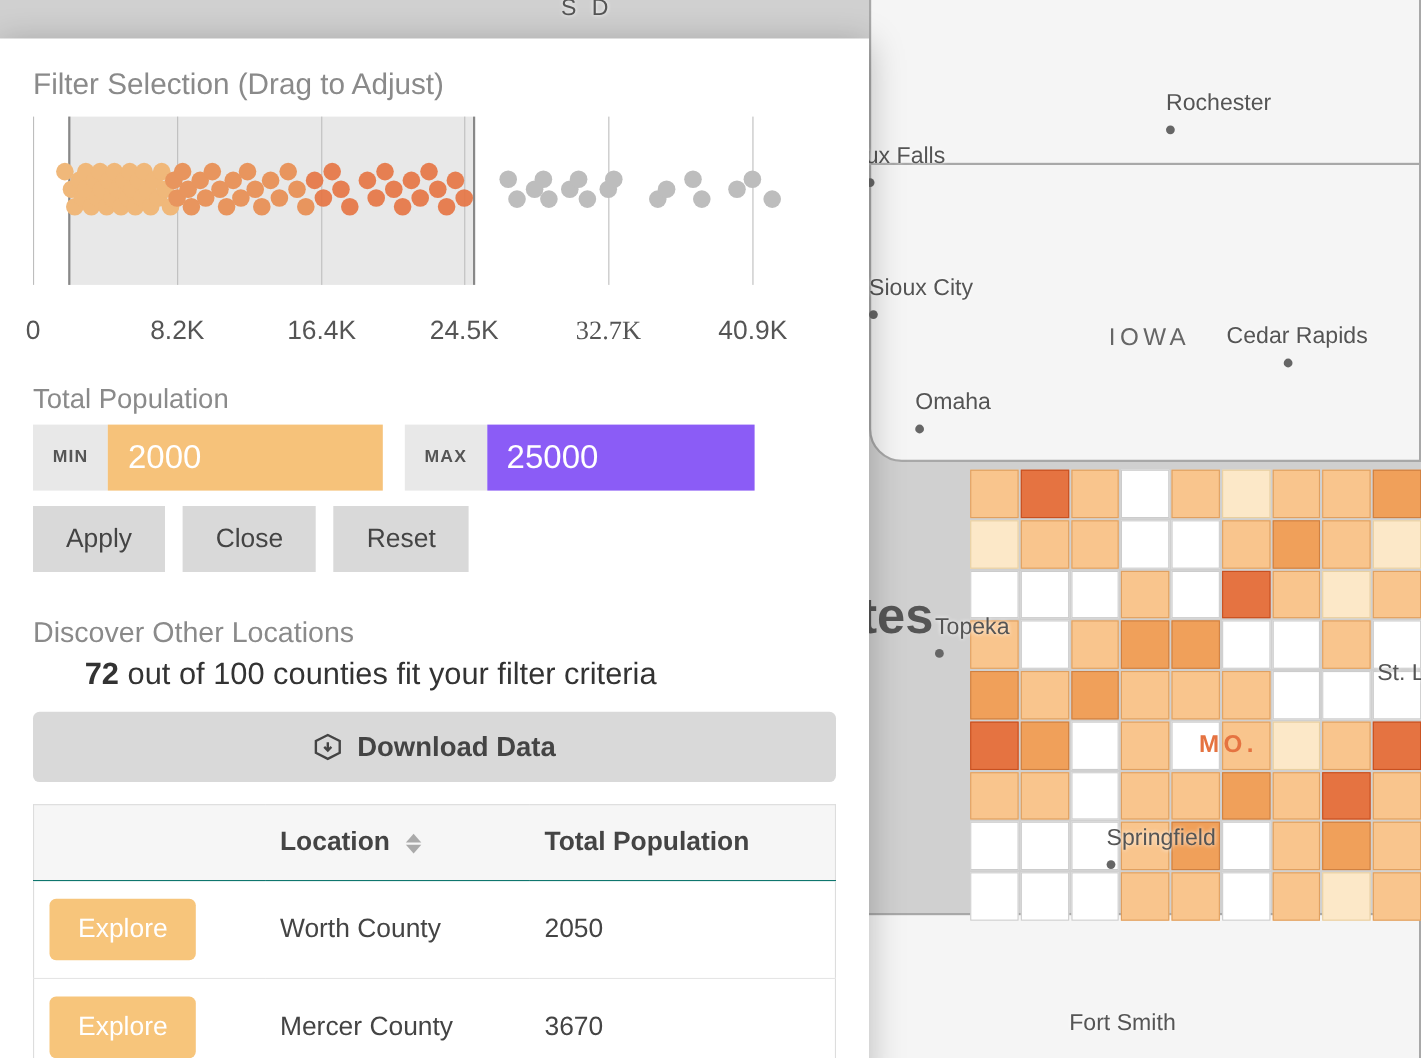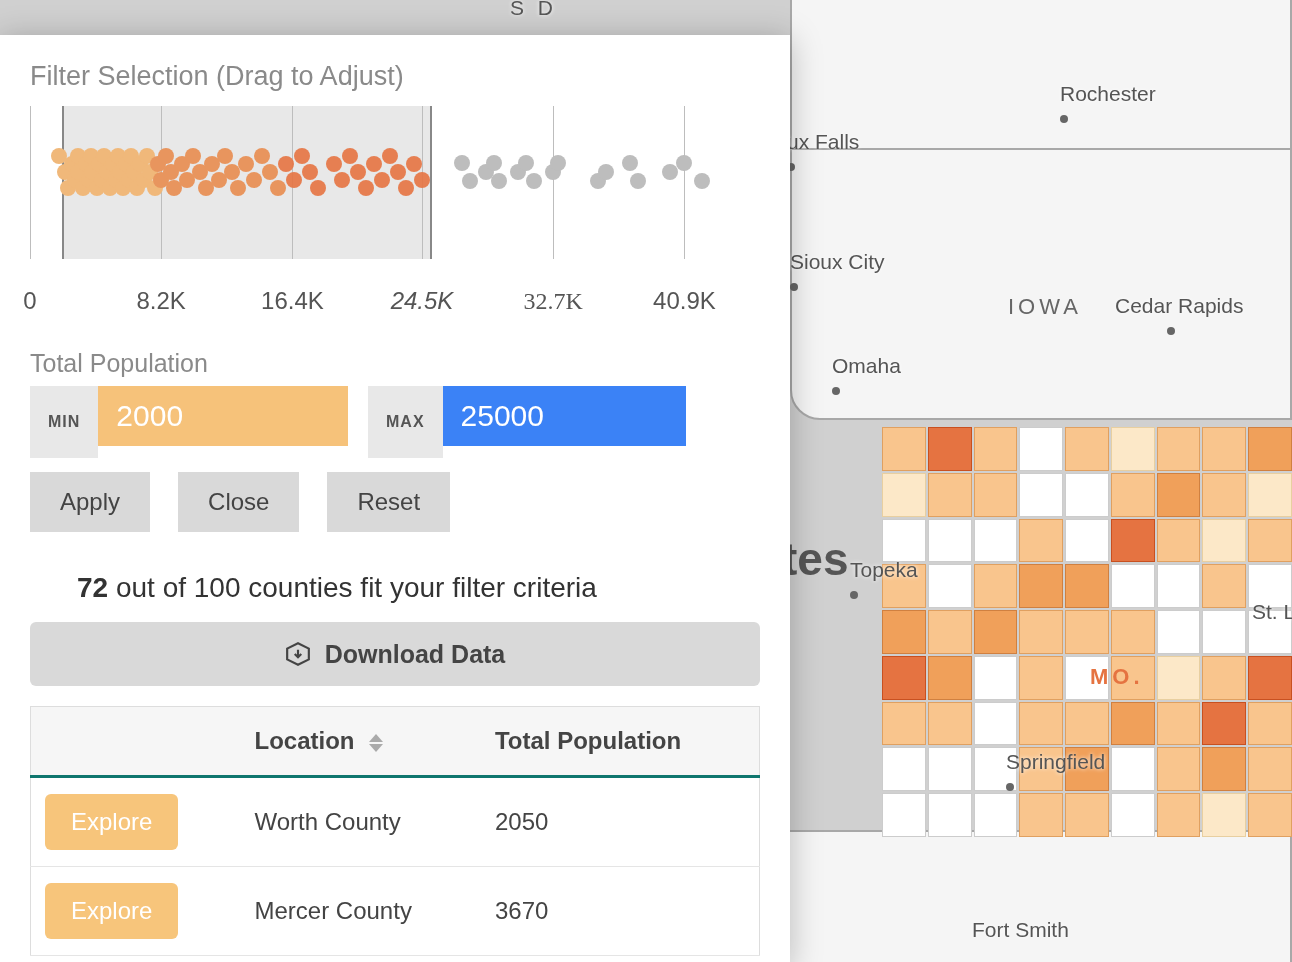--- a/index.html
+++ b/index.html
@@ -148,36 +148,36 @@
     }
     .minmax-label {
       background: #e8e8e8;
       color: #555;
       font-weight: 800;
       font-size: 16px;
       letter-spacing: 1px;
       display: flex;
       align-items: center;
       padding: 0 18px;
-      height: 72px;
+      height: 60px;
     }
     .minmax-value {
       flex: 1;
       height: 60px;
       display: flex;
       align-items: center;
       padding: 0 18px;
       font-size: 30px;
       font-weight: 500;
       color: #fff;
     }
     .minmax-min { background: #f6c27a; }
-    .minmax-max { background: #3b82f6; }
-
-    .btn-row { display: flex; gap: 28px; margin-bottom: 40px; }
+    .minmax-max { background: #8b5cf6; }
+
+    .btn-row { display: flex; gap: 16px; margin-bottom: 40px; }
     .btn {
       background: #d9d9d9;
       border: none;
       padding: 16px 30px;
       font-size: 24px;
       color: #444;
       font-weight: 500;
       cursor: pointer;
     }
 
@@ -208,21 +208,21 @@
       border-collapse: collapse;
       border: 1px solid #ddd;
       background:#f6f6f6;
     }
     table.results th {
       text-align: left;
       padding: 20px 14px;
       font-size: 24px;
       color: #444;
       font-weight: 600;
-      border-bottom: 3px solid #0f766e;
+      border-bottom: 1px solid #0f766e;
     }
     table.results td {
       padding: 16px 14px;
       font-size: 24px;
       color: #444;
       border-bottom: 1px solid #e5e5e5;
       background:#fff;
     }
     .explore-btn {
       background: #f7c57b;
@@ -457,21 +457,21 @@
       <div class="chart-dot grey" style="left: 592px; top: 49px;"></div>
       <div class="chart-dot grey" style="left: 600px; top: 67px;"></div>
       <div class="chart-dot grey" style="left: 632px; top: 58px;"></div>
       <div class="chart-dot grey" style="left: 646.4px; top: 49px;"></div>
       <div class="chart-dot grey" style="left: 664px; top: 67px;"></div>
     </div>
   <div style="position:relative;height:36px;margin-bottom:28px;" id="ticks">
       <div class="tick-label" style="left: 0px; bottom: 6px;">0</div>
       <div class="tick-label" style="left: 131.2px; bottom: 6px;">8.2K</div>
       <div class="tick-label" style="left: 262.4px; bottom: 6px;">16.4K</div>
-      <div class="tick-label" style="left: 392px; bottom: 6px; font-style: italic;">24.5K</div>
+      <div class="tick-label" style="left: 392px; bottom: 6px;">24.5K</div>
       <div class="tick-label" style="left: 523.2px; bottom: 6px; font-family: Liberation Serif, serif;">32.7K</div>
       <div class="tick-label" style="left: 654.4px; bottom: 6px;">40.9K</div>
     </div>
 
   <div class="section-title" style="font-size:25px;margin-bottom:8px;">Total Population</div>
 
   <div class="minmax-row">
     <div class="minmax-group">
       <div class="minmax-label">MIN</div>
       <div class="minmax-value minmax-min">2000</div>
@@ -481,20 +481,21 @@
       <div class="minmax-value minmax-max">25000</div>
     </div>
   </div>
 
   <div class="btn-row">
     <button class="btn">Apply</button>
     <button class="btn">Close</button>
     <button class="btn">Reset</button>
   </div>
 
+  <div class="discover-title">Discover Other Locations</div>
   <div class="discover-sub">
     <b>72</b><span> out of </span><span>100</span><span> counties fit your filter criteria</span>
   </div>
 
   <button class="download-btn">
     <svg viewBox="0 0 24 24" fill="none" stroke="#444" stroke-width="2">
       <path d="M12 2 L22 7 L22 17 L12 22 L2 17 L2 7 Z"></path>
       <path d="M12 8 L12 14 M9 12 L12 15 L15 12"></path>
     </svg>
     <span>Download Data</span>

